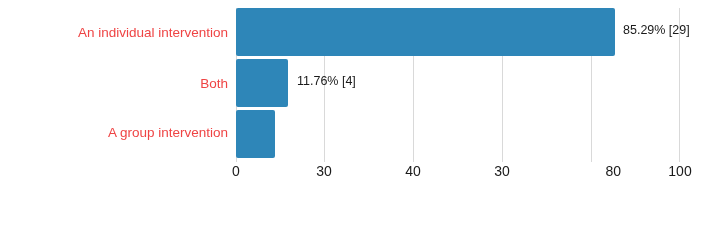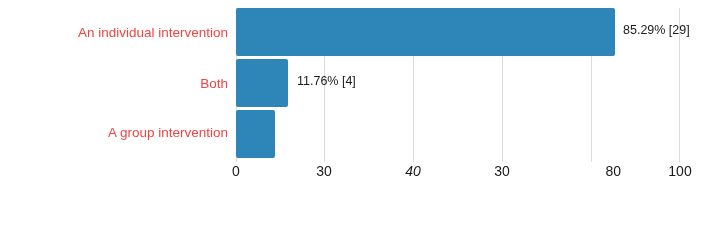--- a/index.html
+++ b/index.html
@@ -114,18 +114,18 @@
     </div>
 
     <div class="bar-row" style="top:102px; height:48px; width:444px;">
       <div class="bar" style="width:39.2px;"></div>
     </div>
 
   </div>
 
   <div class="tick-label" style="left:236px;">0</div>
   <div class="tick-label" style="left:324px;">30</div>
-  <div class="tick-label" style="left:413px;font-style:italic;">40</div>
+  <div class="tick-label" style="left:413px;">40</div>
   <div class="tick-label" style="left:502px;">30</div>
   <div class="tick-label" style="left:591px;text-align:right;">80</div>
   <div class="tick-label" style="left:680px;">100</div>
 
 </div>
 
 </body></html>

